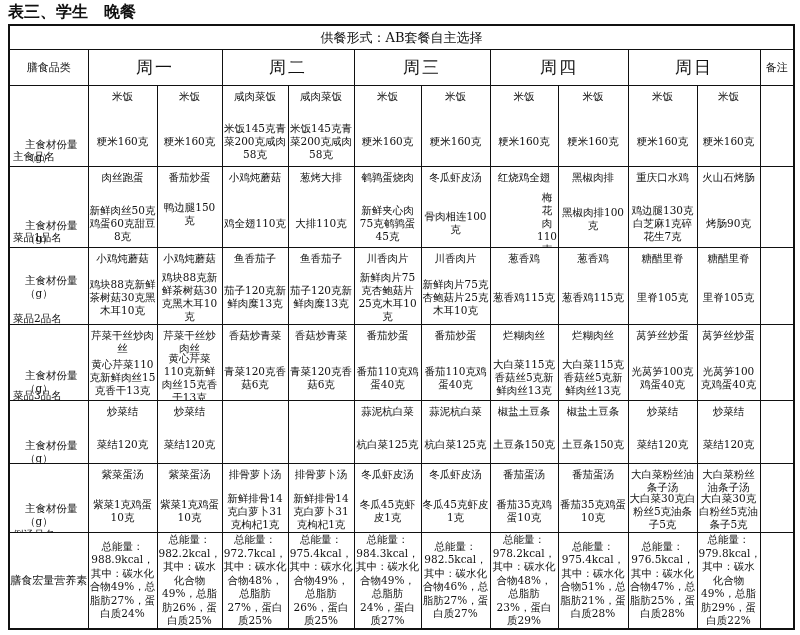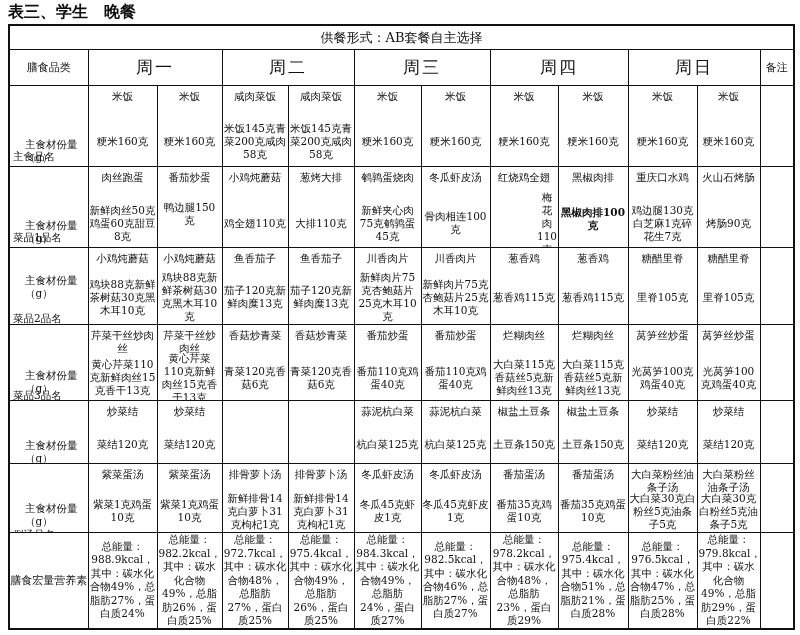--- a/index.html
+++ b/index.html
@@ -144,21 +144,21 @@
         <td class="cell">
           <div class="nm">冬瓜虾皮汤</div>
           <div class="pt" style="top: 34px; bottom: 2px;">骨肉相连100克</div>
         </td>
         <td class="cell">
           <div class="nm">红烧鸡全翅</div>
           <div class="pt" style="top: 34px; bottom: 2px; padding-left: 47px;">梅花肉110克</div>
         </td>
         <td class="cell">
           <div class="nm">黑椒肉排</div>
-          <div class="pt" style="top: 34px; bottom: 10px; font-weight: bold;">黑椒肉排100克</div>
+          <div class="pt" style="top: 34px; bottom: 10px;">黑椒肉排100克</div>
         </td>
         <td class="cell">
           <div class="nm">重庆口水鸡</div>
           <div class="pt" style="top: 34px; bottom: 2px;">鸡边腿130克白芝麻1克碎花生7克</div>
         </td>
         <td class="cell">
           <div class="nm">火山石烤肠</div>
           <div class="pt" style="top: 34px; bottom: 2px;">烤肠90克</div>
         </td>
         <td></td>

